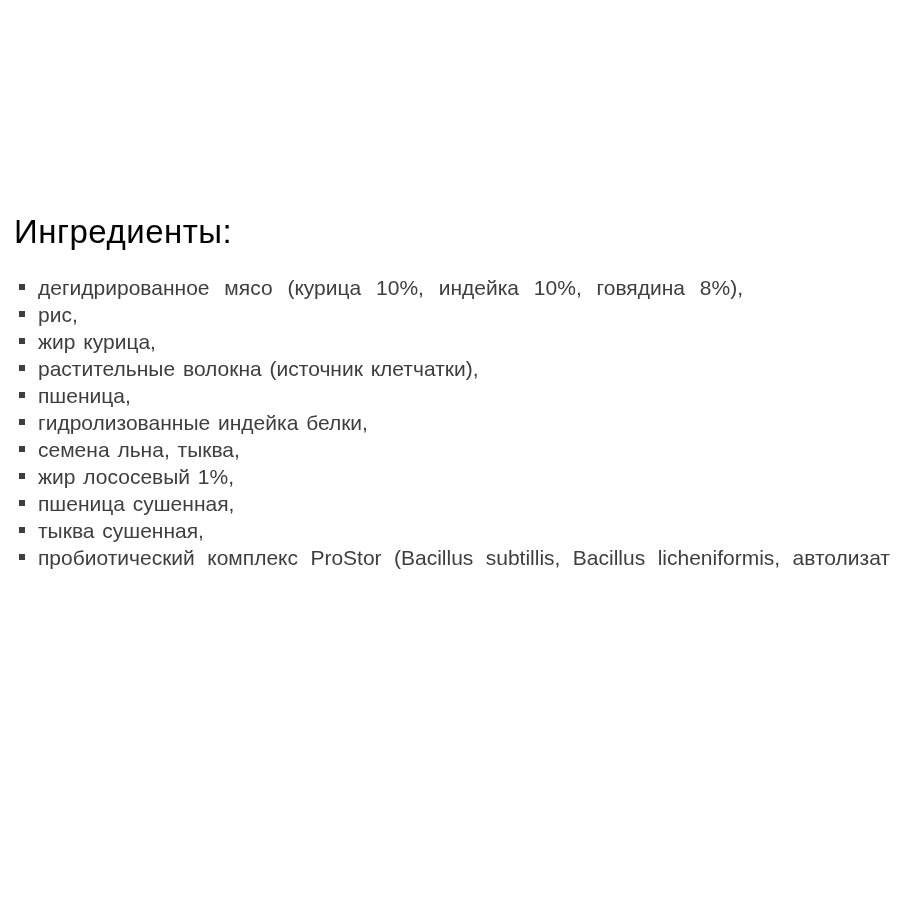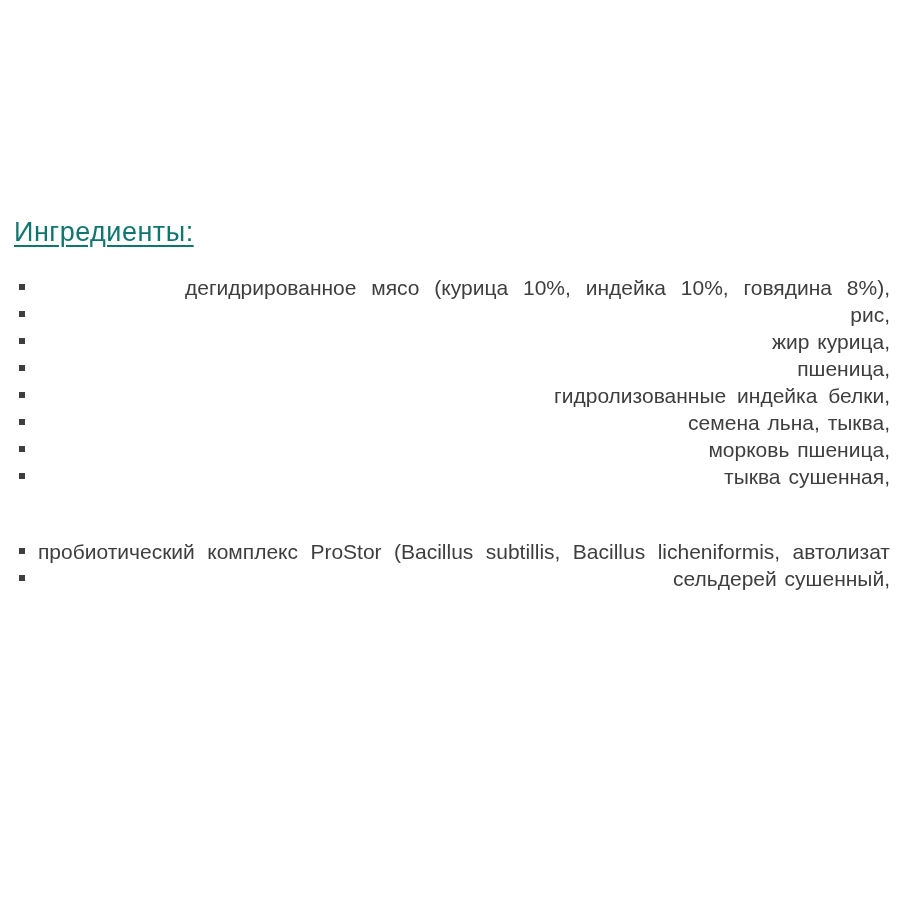--- a/index.html
+++ b/index.html
@@ -12,25 +12,24 @@
     overflow: hidden;
   }
   .page {
     box-sizing: border-box;
     width: 900px;
     height: 900px;
     padding: 217px 10px 0 14px;
   }
   .doc-title {
     margin: 0 0 27px 0;
-    font-size: 27px;
+    font-size: 33px;
     line-height: 30px;
     font-weight: 400;
-    color: #0f766e;
-    text-decoration: underline;
+    color: #000000;
     text-decoration-thickness: 2px;
     text-underline-offset: 4px;
     letter-spacing: 0.5px;
   }
   ul.ingredient-list {
     list-style: none;
     margin: 0;
     padding: 0;
     width: 876px;
     font-size: 21px;
@@ -46,25 +45,24 @@
   ul.ingredient-list li:nth-child(1) { word-spacing: 9px; }
   ul.ingredient-list li:nth-child(5) { word-spacing: 5px; }
   .bullet {
     position: absolute;
     left: 5px;
     top: 10px;
     width: 6px;
     height: 6px;
     background: #3e3e3e;
   }
-  .ing-line { display: block; text-align: right; }
+  .ing-line { display: block; }
   .ing-line.stretch {
     text-align: justify;
     text-align-last: justify;
-    margin-top: 48px;
   }
 </style>
 </head>
 <body style="background: rgb(255, 255, 255);">
 
 <div class="page" style="color: rgb(62, 62, 62);">
   <h1 class="doc-title">Ингредиенты:</h1>
   <ul class="ingredient-list">
       <li>
         <span class="bullet"></span>
@@ -73,40 +71,44 @@
       <li>
         <span class="bullet"></span>
         <span class="ing-line">рис,</span>
       </li>
       <li>
         <span class="bullet"></span>
         <span class="ing-line">жир курица,</span>
       </li>
       <li>
         <span class="bullet"></span>
+        <span class="ing-line">растительные волокна (источник клетчатки),</span>
+      </li>
+      <li>
+        <span class="bullet"></span>
         <span class="ing-line">пшеница,</span>
       </li>
       <li>
         <span class="bullet"></span>
         <span class="ing-line">гидролизованные индейка белки,</span>
       </li>
       <li>
         <span class="bullet"></span>
         <span class="ing-line">семена льна, тыква,</span>
       </li>
       <li>
         <span class="bullet"></span>
-        <span class="ing-line">морковь пшеница,</span>
+        <span class="ing-line">жир лососевый 1%,</span>
+      </li>
+      <li>
+        <span class="bullet"></span>
+        <span class="ing-line">пшеница сушенная,</span>
       </li>
       <li>
         <span class="bullet"></span>
         <span class="ing-line">тыква сушенная,</span>
       </li>
       <li>
         <span class="bullet"></span>
         <span class="ing-line stretch">пробиотический комплекс ProStor (Bacillus subtillis, Bacillus licheniformis, автолизат</span>
       </li>
-      <li>
-        <span class="bullet"></span>
-        <span class="ing-line">сельдерей сушенный,</span>
-      </li>
     </ul>
 </div>
 
 </body></html>

